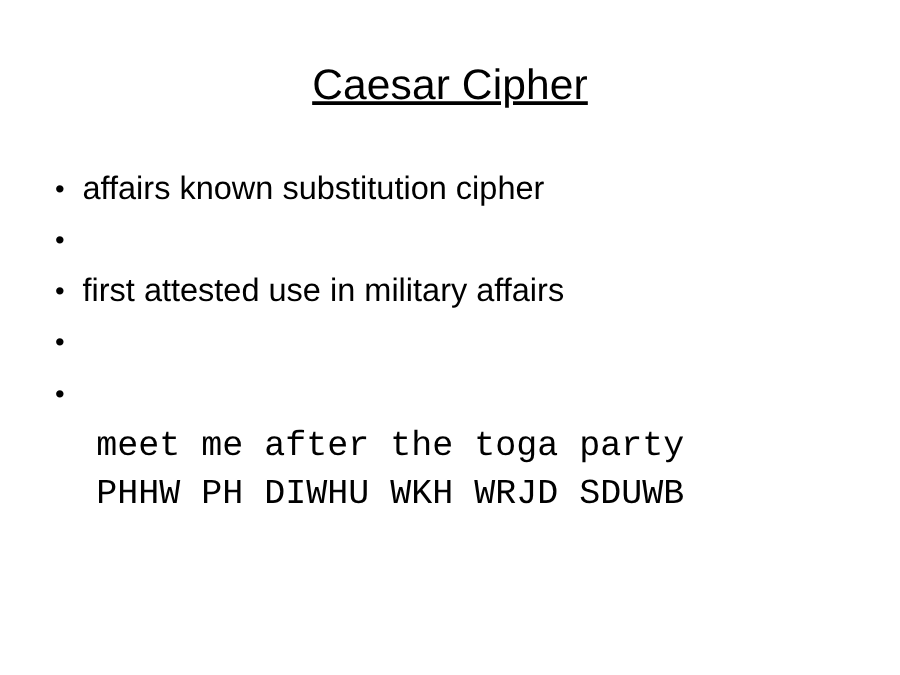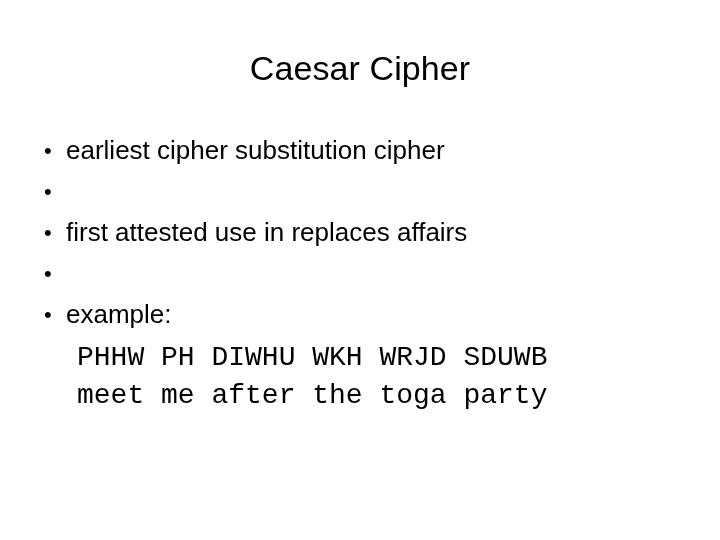--- a/index.html
+++ b/index.html
@@ -27,20 +27,21 @@
     top: 47px;
     width: 720px;
     text-align: center;
     font-family: "Liberation Sans", sans-serif;
     font-size: 34px;
     font-weight: 400;
     line-height: 42px;
     letter-spacing: 0.1px;
     color: #000000;
     white-space: nowrap;
+    text-decoration: underline;
   }
 
   
   #bullet-list {
     position: absolute;
     left: 40px;
     top: 130px;
     width: 640px;
     margin: 0;
     padding: 0;
@@ -97,41 +98,40 @@
 <body>
 
 <div id="slide">
 
   <div id="slide-title">Caesar Cipher</div>
 
   <ul id="bullet-list">
 
     <li class="bullet-item">
       <span class="bullet-marker">•</span>
-      <span class="bullet-text">earliest cipher substitution cipher</span>
+      <span class="bullet-text">affairs known substitution cipher</span>
     </li>
 
     <li class="bullet-item">
       <span class="bullet-marker">•</span>
     </li>
 
     <li class="bullet-item">
       <span class="bullet-marker">•</span>
-      <span class="bullet-text">first attested use in replaces affairs</span>
+      <span class="bullet-text">first attested use in military affairs</span>
     </li>
 
     <li class="bullet-item">
       <span class="bullet-marker">•</span>
     </li>
 
     <li class="bullet-item">
       <span class="bullet-marker">•</span>
-      <span class="bullet-text">example:</span>
     </li>
 
   </ul>
 
   <div id="example-block">
+    <div class="mono-line">meet me after the toga party</div>
     <div class="mono-line">PHHW PH DIWHU WKH WRJD SDUWB</div>
-    <div class="mono-line">meet me after the toga party</div>
   </div>
 
 </div>
 
 </body></html>

